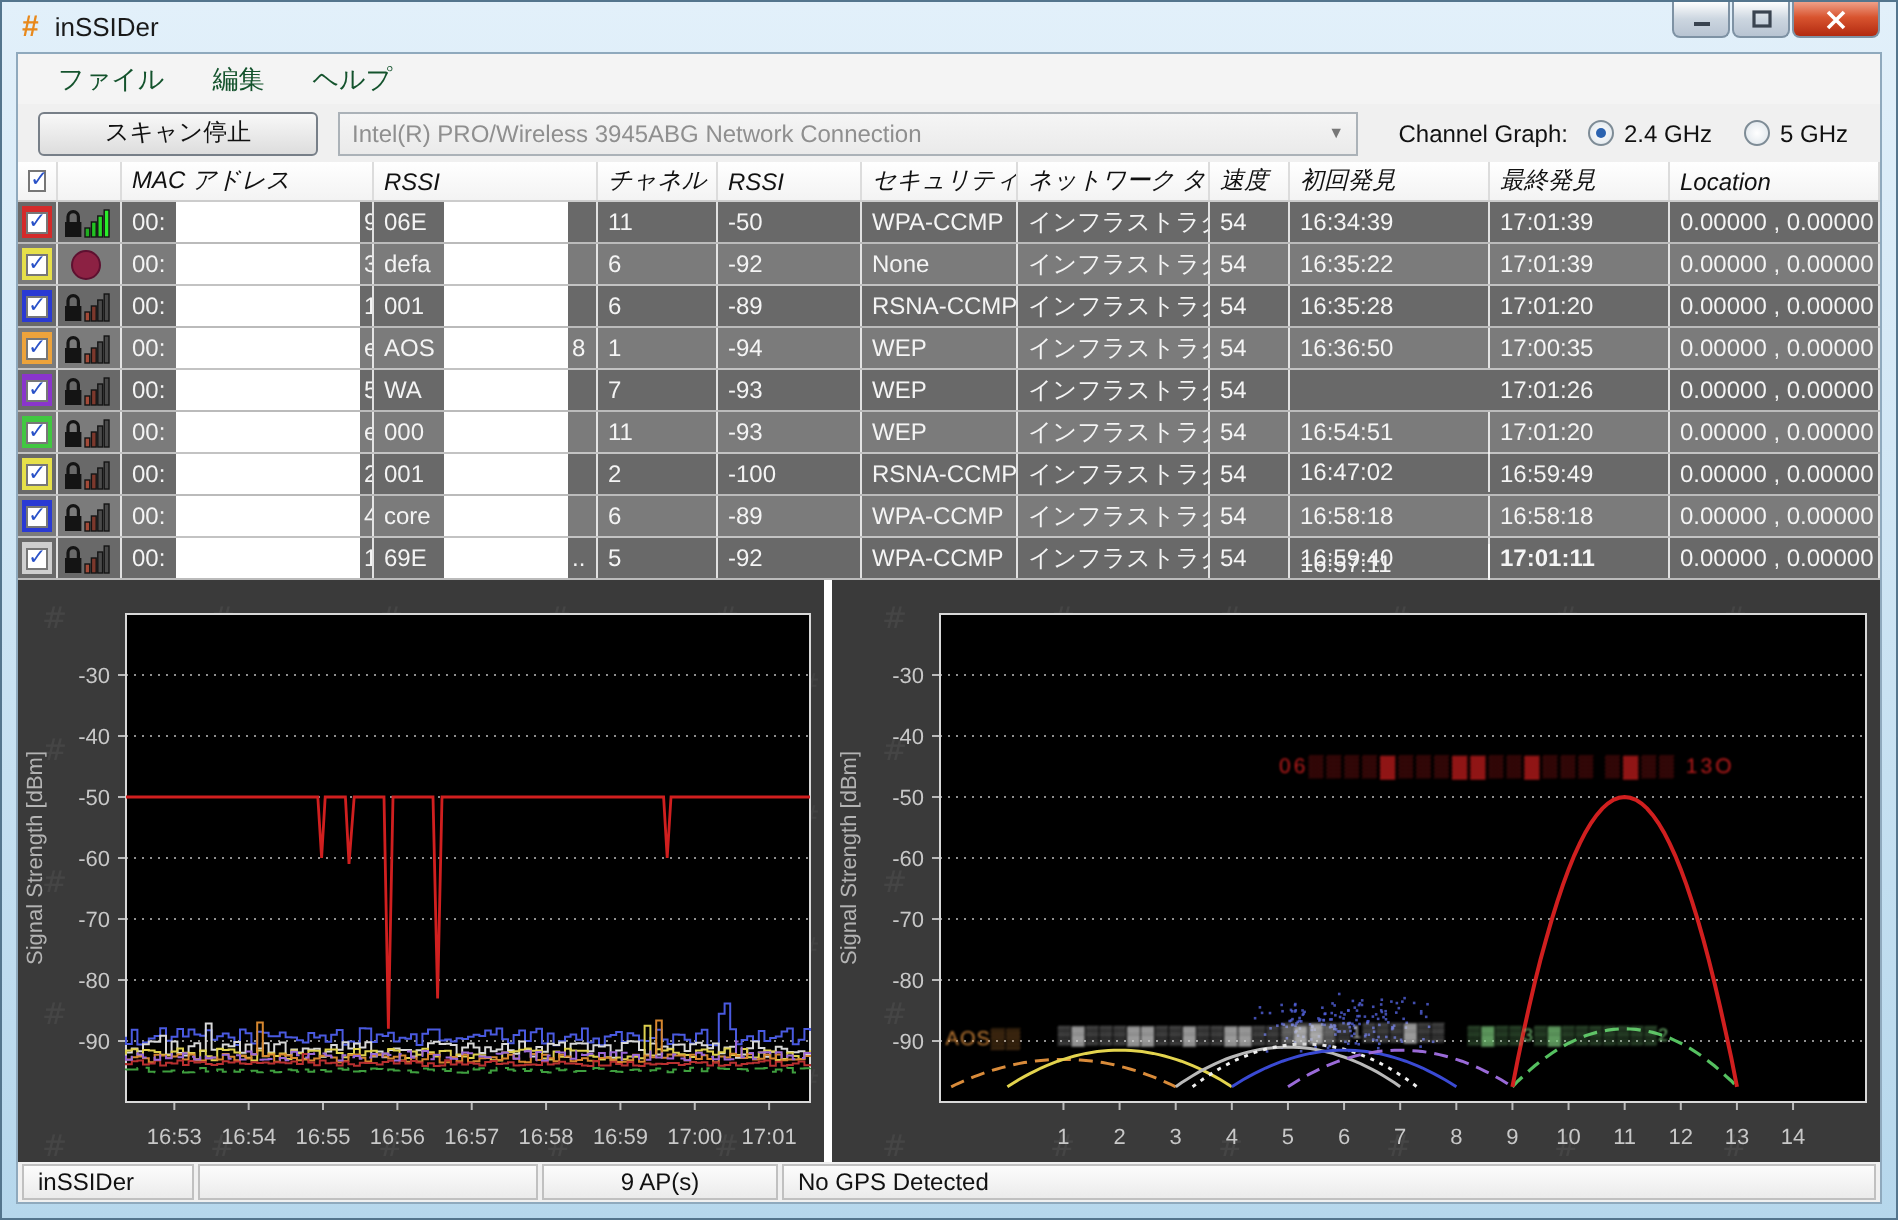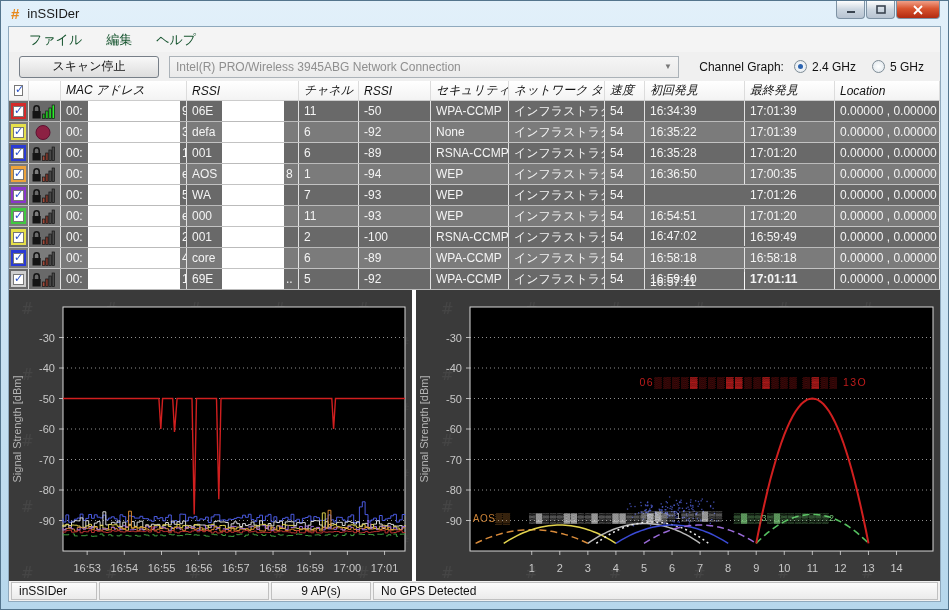--- a/index.html
+++ b/index.html
@@ -45,21 +45,21 @@
   
   .charts { height:291px; flex:none; position:relative; display:flex; background:#3a3a3a; }
   .pattern-bg { position:absolute; left:0; top:0; width:100%; height:100%; }
   .pane { position:relative; z-index:1; }
   .vdiv { width:4px; background:#ffffff; position:relative; z-index:1; }
   .garble { filter:blur(.6px); opacity:.92; }
   
   .statusbar { height:20px; flex:none; background:#f0f0f0; display:flex; padding:1px 2px; gap:2px; }
   .sb-panel { border:1px solid #c0c0c0; background:linear-gradient(#fcfcfc,#ebebeb);
     font-size:12px; color:#111; display:flex; align-items:center; padding:0 7px; }
-  .sb-app { width:86px; } .sb-progress { width:170px; } .sb-ap { width:100px; justify-content:center; }
+  .sb-app { width:86px; } .sb-progress { width:170px; } .sb-ap { width:118px; justify-content:center; }
   .sb-gps { flex:1; }
 </style>
 </head>
 <body>
 
 <div class="window">
   <div class="titlebar">
     <span class="app-icon">#</span>
     <span class="title-text">inSSIDer</span>
     <div class="win-btns">

